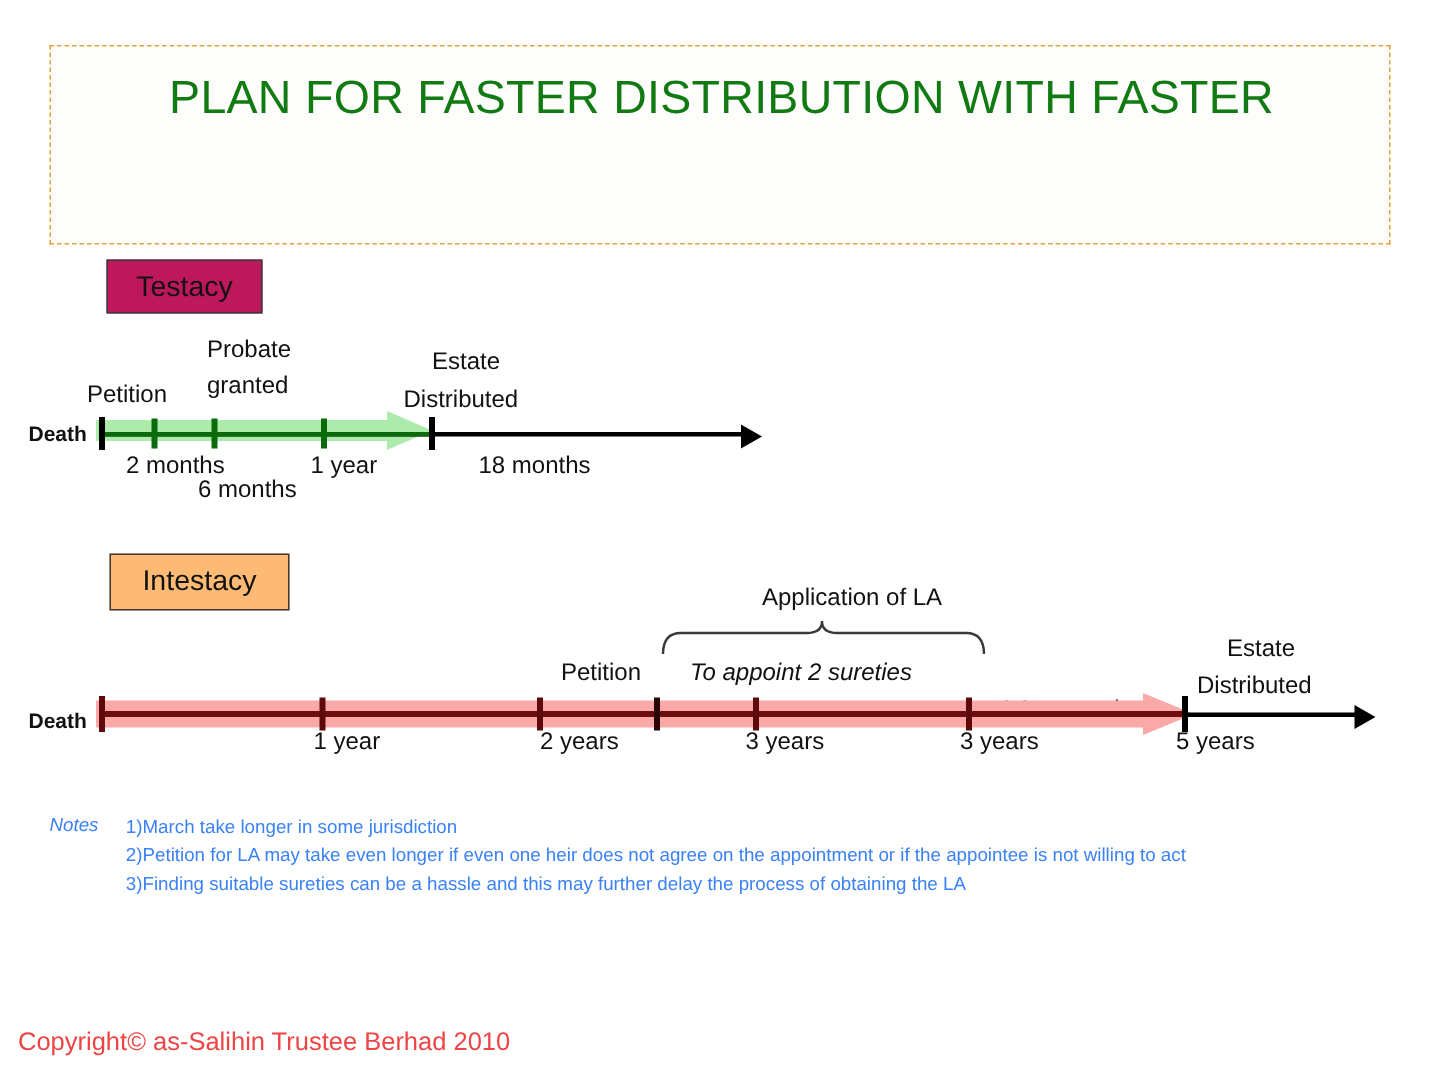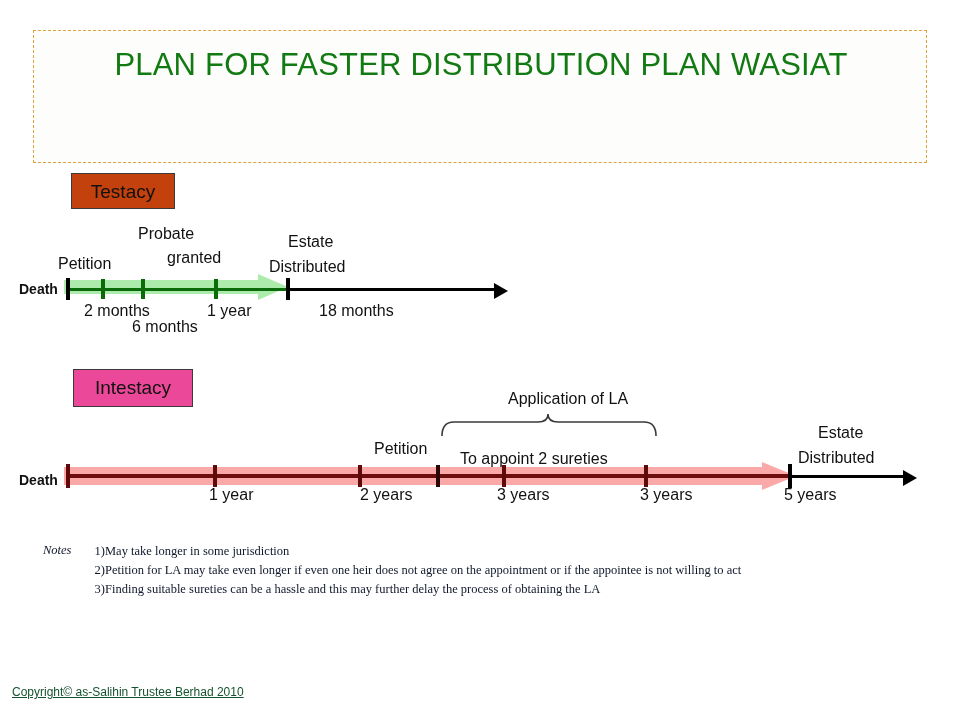--- a/index.html
+++ b/index.html
@@ -59,26 +59,26 @@
     font-size: 19px;
     color: #111;
     text-align: center;
     box-sizing: border-box;
     line-height: 1;
     padding-top: 8px;
   }
   #badge-testacy {
     left: 71px; top: 173px;
     width: 104px; height: 36px;
-    background: #c2410c;
+    background: #be185d;
   }
   #badge-intestacy {
     left: 73px; top: 369px;
     width: 120px; height: 38px;
-    background: #ec4899;
+    background: #fdba74;
   }
 
   
   .lbl {
     position: absolute;
     font-size: 16px;
     color: #111;
     white-space: nowrap;
     line-height: 1.05;
   }
@@ -106,25 +106,24 @@
     border-bottom: 8px solid transparent;
     border-left: 14px solid #000;
   }
 
   
   .fat-arrow { position: absolute; }
 
   
   #notes {
     position: absolute;
-    left: 43px; top: 543px;
+    left: 33px; top: 543px;
     width: 890px;
     font-size: 12.5px;
-    color: #0f172a;
-    font-family: Liberation Serif, serif;
+    color: #3b82f6;
   }
   .note-row { position: relative; margin-bottom: 2px; line-height: 1.35; }
   #notes-word {
     position: absolute;
     left: 0; top: 0;
     font-style: italic;
     font-size: 12.5px;
   }
   .note-num {
     position: absolute;
@@ -133,40 +132,39 @@
   }
   .note-txt {
     display: block;
     margin-left: 62px;
   }
 
   
   #copyright {
     position: absolute;
     left: 12px; top: 685px;
-    font-size: 12px;
-    color: #14532d;
-    white-space: nowrap;
-    text-decoration: underline;
+    font-size: 17px;
+    color: #ef4444;
+    white-space: nowrap;
   }
 </style>
 </head>
 <body>
 
 <div id="slide">
 
   <div id="title-box">
-    <div id="title-main">PLAN FOR FASTER DISTRIBUTION PLAN WASIAT</div>
+    <div id="title-main">PLAN FOR FASTER DISTRIBUTION WITH FASTER</div>
   </div>
 
   <div class="badge" id="badge-testacy">Testacy</div>
 
   <div class="lbl" style="left:58px; top:256px;">Petition</div>
   <div class="lbl" style="left:138px; top:226px;">Probate</div>
-  <div class="lbl" style="left:138px; top:250px;margin-left:29px;">granted</div>
+  <div class="lbl" style="left:138px; top:250px;">granted</div>
   <div class="lbl" style="left:288px; top:234px;">Estate</div>
   <div class="lbl" style="left:269px; top:259px;">Distributed</div>
 
   <div class="lbl bold" style="left:7px; top:282px;">Death</div>
 
   <svg class="fat-arrow" style="left:62px; top:274px;" width="228" height="36">
     <polygon points="2,6 196,6 196,0 226,13 196,26 196,20 2,20" fill="#9ee89e" stroke="none" opacity="0.85"></polygon>
   </svg>
 
   <div class="axis-line" style="left:66px; top:288px; width:430px;"></div>
@@ -186,21 +184,21 @@
   <div class="lbl" style="left:278px; top:303px;margin-left:41px;">18  months</div>
 
   <div class="badge" id="badge-intestacy">Intestacy</div>
 
   <div class="lbl" style="left:508px; top:391px;">Application of LA</div>
   <svg style="position:absolute; left:440px; top:412px;" width="222" height="26">
     <path d="M2,24 Q2,10 14,10 L98,10 Q108,10 108,2 Q108,10 118,10 L204,10 Q216,10 216,24" fill="none" stroke="#3a3a3a" stroke-width="1.6"></path>
   </svg>
 
   <div class="lbl" style="left:374px; top:441px;">Petition</div>
-  <div class="lbl" style="left:460px; top:451px;">To  appoint 2  sureties</div>
+  <div class="lbl" style="left:460px; top:441px;font-style:italic;">To  appoint 2  sureties</div>
   <div class="lbl" style="left:669px; top:466px;">LA granted</div>
   <div class="lbl" style="left:818px; top:425px;">Estate</div>
   <div class="lbl" style="left:798px; top:450px;">Distributed</div>
 
   <div class="lbl bold" style="left:7px; top:473px;">Death</div>
 
   <svg class="fat-arrow" style="left:62px; top:462px;" width="736" height="38">
     <polygon points="2,5 700,5 700,0 734,14 700,28 700,23 2,23" fill="#fba8a8" stroke="none"></polygon>
   </svg>
 
@@ -220,21 +218,21 @@
   <div class="lbl" style="left:209px; top:487px;">1 year</div>
   <div class="lbl" style="left:360px; top:487px;">2 years</div>
   <div class="lbl" style="left:497px; top:487px;">3 years</div>
   <div class="lbl" style="left:640px; top:487px;">3 years</div>
   <div class="lbl" style="left:784px; top:487px;">5 years</div>
 
   <div id="notes">
     <div id="notes-word">Notes</div>
     <div class="note-row">
       <span class="note-num" style="left:40px;">1)</span>
-      <span class="note-txt">May take longer in some jurisdiction</span>
+      <span class="note-txt">March take longer in some jurisdiction</span>
     </div>
     <div class="note-row">
       <span class="note-num" style="left:40px;">2)</span>
       <span class="note-txt">Petition for LA may take even  longer if even one heir does not agree on the appointment or if the appointee is not willing to act</span>
     </div>
     <div class="note-row">
       <span class="note-num" style="left:40px;">3)</span>
       <span class="note-txt">Finding suitable sureties can be a hassle and this may further delay the process of obtaining the LA</span>
     </div>
   </div>

